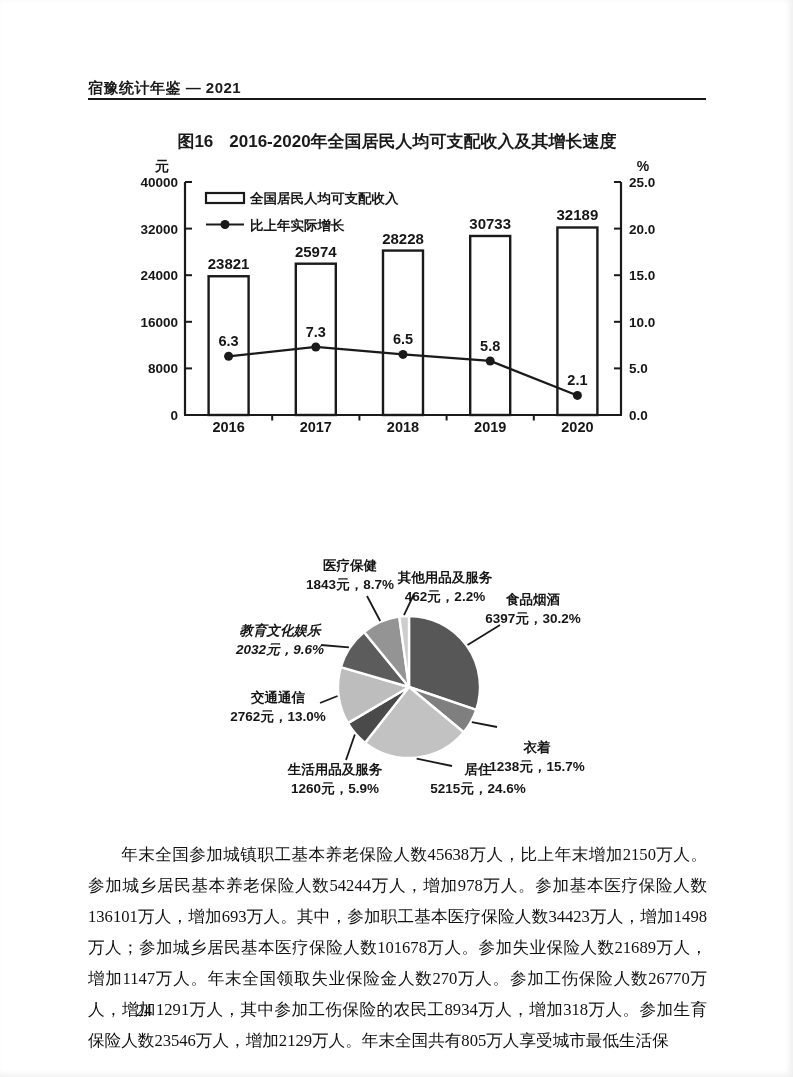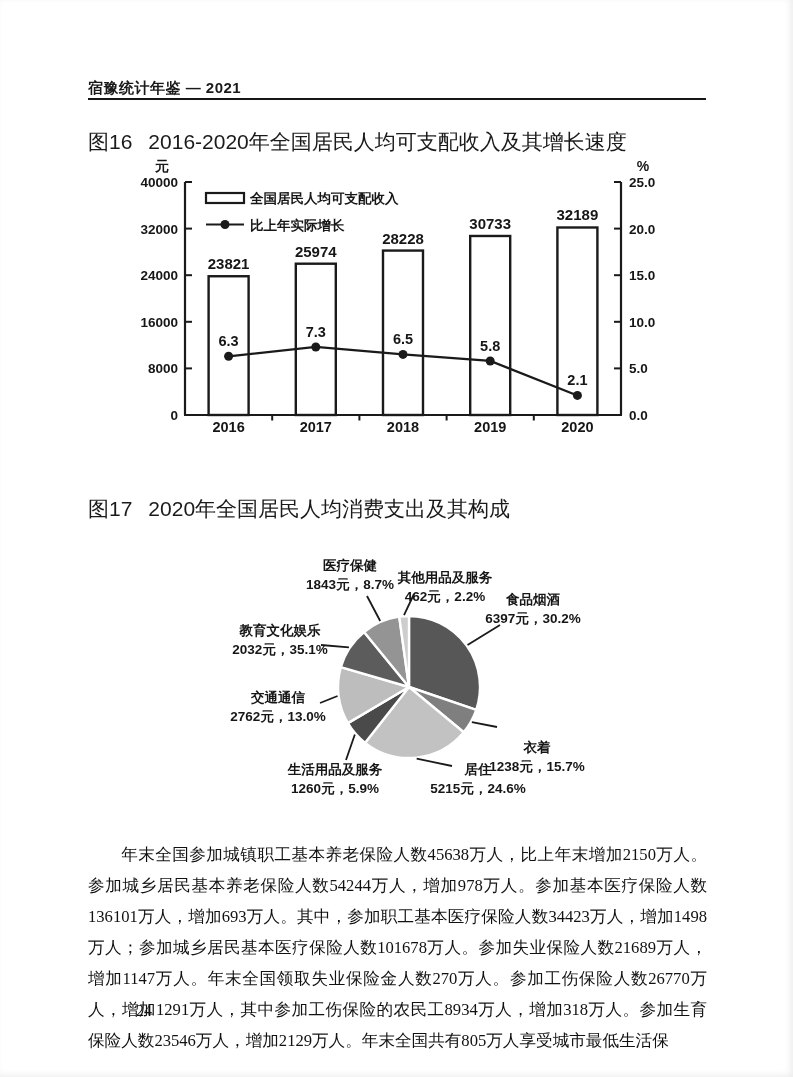--- a/index.html
+++ b/index.html
@@ -13,22 +13,22 @@
   }
   .header-title {
     position:absolute; left:88px; top:79px;
     font-size:15px; font-weight:bold; letter-spacing:0.5px;
   }
   .header-rule {
     position:absolute; left:88px; top:98px; width:618px; height:0;
     border-top:2.5px solid #161616;
   }
   .fig-title {
-    position:absolute; left:88px; width:618px; 
-    font-size:21px; font-weight:normal; line-height:20px;
+    position:absolute; left:88px; width:618px; text-align:center;
+    font-size:17px; font-weight:bold; line-height:20px;
   }
   .fig-title .fig-no { margin-right:16px; }
   #fig16-title { top:132px; }
   #fig17-title { top:499px; }
   #barchart-wrap { position:absolute; left:140px; top:153px; width:560px; height:292px; }
   #piechart-wrap { position:absolute; left:230px; top:545px; width:360px; height:260px; }
   #barchart-wrap svg, #piechart-wrap svg { position:absolute; left:0; top:0; }
   .pie-label {
     position:absolute; width:170px; text-align:center;
     font-size:13.5px; font-weight:bold; line-height:18.5px; color:#161616;
@@ -120,23 +120,20 @@
         <circle cx="85" cy="71.5" r="4.5" fill="#1a1a1a"></circle>
         <text x="110" y="76.5" text-anchor="start" font-size="13.5" font-weight="bold">比上年实际增长</text>
         <text x="88.6" y="279" text-anchor="middle" font-size="14.5" font-weight="bold">2016</text>
         <text x="175.8" y="279" text-anchor="middle" font-size="14.5" font-weight="bold">2017</text>
         <text x="263" y="279" text-anchor="middle" font-size="14.5" font-weight="bold">2018</text>
         <text x="350.2" y="279" text-anchor="middle" font-size="14.5" font-weight="bold">2019</text>
         <text x="437.40000000000003" y="279" text-anchor="middle" font-size="14.5" font-weight="bold">2020</text>
       </svg>
   </div>
 
-  <h2 class="fig-title" id="fig17-title">
-    <span class="fig-no">图17</span><span>2020年全国居民人均消费支出及其构成</span>
-  </h2>
 
   <div id="piechart-wrap">
     <svg id="piechart" width="360" height="260" viewBox="0 0 360 260">
         <path d="M 179 142 L 179 71 A 71 71 0 0 1 246.24397965462686 164.78699629631186 Z" fill="#575757" stroke="#ffffff" stroke-width="2.4" stroke-linejoin="round"></path>
         <path d="M 179 142 L 246.24397965462686 164.78699629631186 A 71 71 0 0 1 233.70644023708104 187.25710327215694 Z" fill="#7f7f7f" stroke="#ffffff" stroke-width="2.4" stroke-linejoin="round"></path>
         <path d="M 179 142 L 233.70644023708104 187.25710327215694 A 71 71 0 0 1 135.1319674705863 197.82647868169994 Z" fill="#c2c2c2" stroke="#ffffff" stroke-width="2.4" stroke-linejoin="round"></path>
         <path d="M 179 142 L 135.1319674705863 197.82647868169994 A 71 71 0 0 1 117.88731608271999 178.14194051827636 Z" fill="#4a4a4a" stroke="#ffffff" stroke-width="2.4" stroke-linejoin="round"></path>
         <path d="M 179 142 L 117.88731608271999 178.14194051827636 A 71 71 0 0 1 110.81914831693705 122.19163147121472 Z" fill="#bdbdbd" stroke="#ffffff" stroke-width="2.4" stroke-linejoin="round"></path>
         <path d="M 179 142 L 110.81914831693705 122.19163147121472 A 71 71 0 0 1 134.08751850416814 87.01028272588991 Z" fill="#5c5c5c" stroke="#ffffff" stroke-width="2.4" stroke-linejoin="round"></path>
         <path d="M 179 142 L 134.08751850416814 87.01028272588991 A 71 71 0 0 1 169.21688936139066 71.67723877553776 Z" fill="#949494" stroke="#ffffff" stroke-width="2.4" stroke-linejoin="round"></path>
@@ -164,23 +161,23 @@
           <div>5215元，24.6%</div>
         </div>
         <div class="pie-label" style="left: 20px; top: 216px;">
           <div>生活用品及服务</div>
           <div>1260元，5.9%</div>
         </div>
         <div class="pie-label" style="left: -37px; top: 144px;">
           <div>交通通信</div>
           <div>2762元，13.0%</div>
         </div>
-        <div class="pie-label" style="left: -35px; top: 77px;">
+        <div class="pie-label" style="left: -35px; top: 77px; font-style: italic;">
           <div>教育文化娱乐</div>
-          <div>2032元，35.1%</div>
+          <div>2032元，9.6%</div>
         </div>
         <div class="pie-label" style="left: 35px; top: 12px;">
           <div>医疗保健</div>
           <div>1843元，8.7%</div>
         </div>
         <div class="pie-label" style="left: 130px; top: 24px;">
           <div>其他用品及服务</div>
           <div>462元，2.2%</div>
         </div>
       </div>

